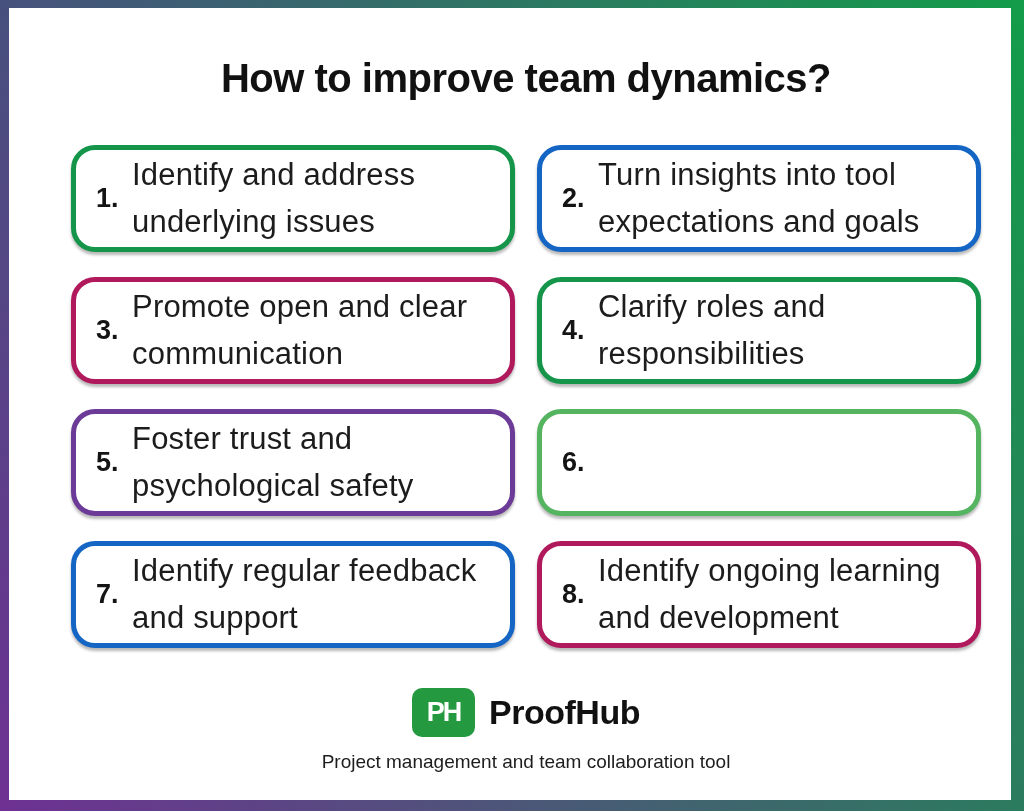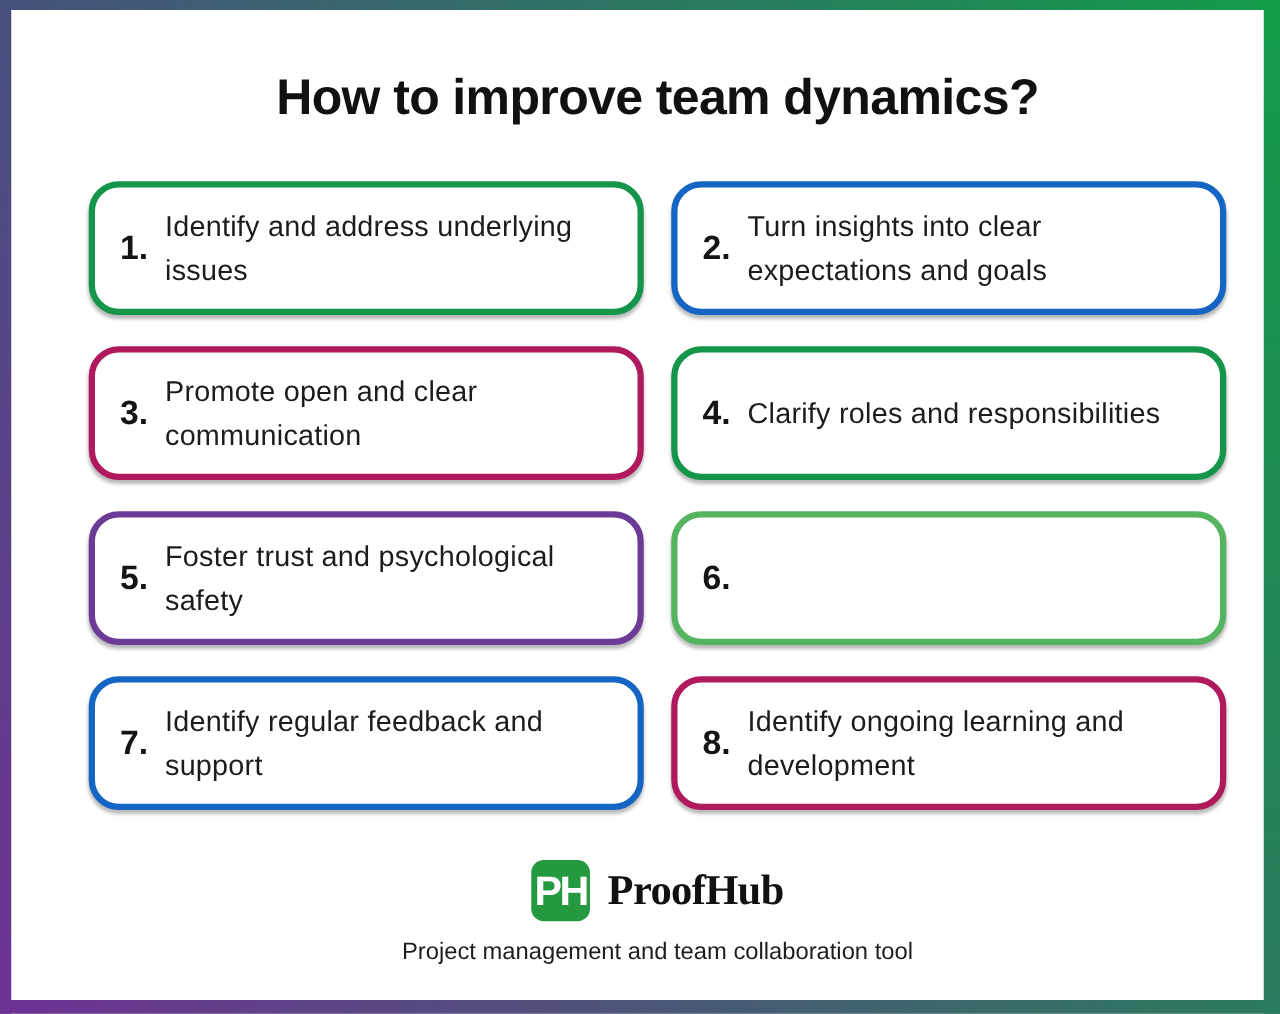--- a/index.html
+++ b/index.html
@@ -54,51 +54,50 @@
     padding: 6px 18px 6px 20px;
     box-shadow: 0 3px 3px rgba(0,0,0,0.28);
   }
   .card-num {
     flex: 0 0 36px;
     font-size: 27px;
     font-weight: 800;
     color: #141414;
   }
   .card-text {
-    font-size: 23px;
+    font-size: 31px;
     line-height: 1.5;
     color: #1c1c1c;
     letter-spacing: 0.2px;
   }
 
   .logo-row {
     margin-top: 40px;
     display: flex;
     align-items: center;
     justify-content: center;
     gap: 14px;
   }
   .logo-badge {
-    width: 47px;
+    width: 63px;
     height: 49px;
     border-radius: 10px;
     display: flex;
     align-items: center;
     justify-content: center;
     color: #ffffff;
-    font-size: 33px;
+    font-size: 27px;
     font-weight: 800;
     letter-spacing: -2px;
   }
   .logo-name {
     font-size: 34px;
     font-weight: 700;
     color: #111111;
     letter-spacing: -0.5px;
-    font-family: Liberation Serif, serif;
   }
   .tagline {
     margin-top: 14px;
     text-align: center;
     font-size: 19px;
     color: #1d1d1d;
   }
 </style>
 </head>
 <body>
@@ -112,21 +111,21 @@
   <h1 class="title">How to improve team dynamics?</h1>
 
   <div class="grid" id="cards-grid">
   <div class="card" style="border-color: rgb(20, 149, 73);">
     <span class="card-num">1.</span>
     <span class="card-text">Identify and address underlying issues</span>
   </div>
 
   <div class="card" style="border-color: rgb(21, 101, 196);">
     <span class="card-num">2.</span>
-    <span class="card-text">Turn insights into clear expectations and goals</span>
+    <span class="card-text">Turn insights into tool expectations and goals</span>
   </div>
 
   <div class="card" style="border-color: rgb(176, 25, 92);">
     <span class="card-num">3.</span>
     <span class="card-text">Promote open and clear communication</span>
   </div>
 
   <div class="card" style="border-color: rgb(20, 149, 73);">
     <span class="card-num">4.</span>
     <span class="card-text">Clarify roles and responsibilities</span>

